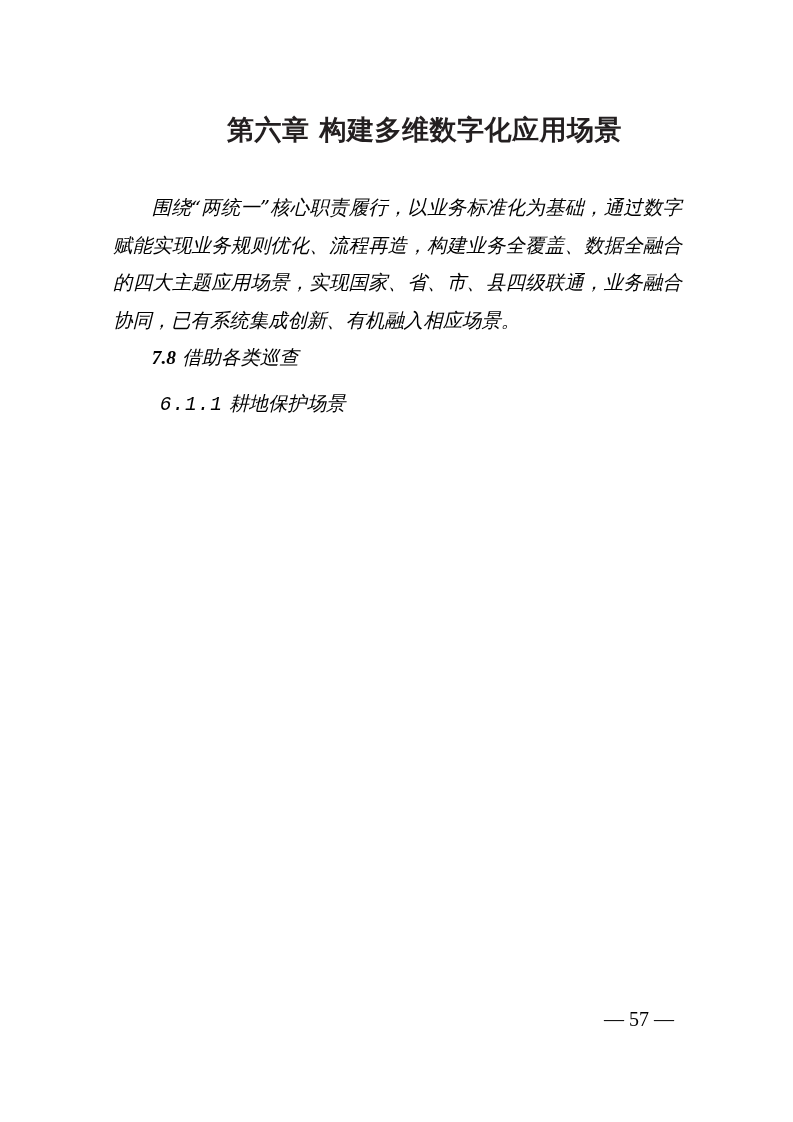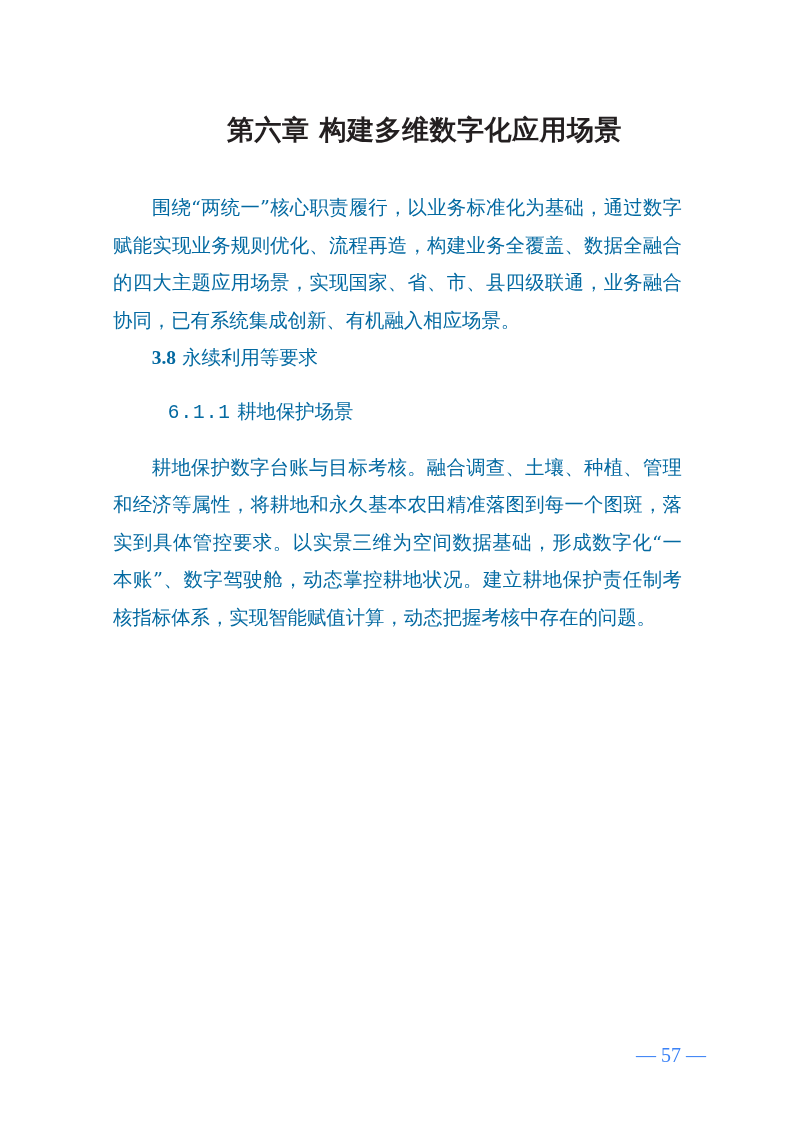--- a/index.html
+++ b/index.html
@@ -35,74 +35,73 @@
       padding-left: 28px;
     }
     .body-text {
       position: absolute;
       left: 113px;
       width: 569px;
       top: 189px;
       font-family: "DejaVu Serif", serif;
       font-size: 19.4px;
       line-height: 37.6px;
-      color: #0369a1;
+      color: #000000;
+      font-style: italic;
     }
     .para {
       margin: 0;
       text-indent: 2em;
       text-align: justify;
       text-align-last: left;
     }
     .h2 {
       margin: 0;
       text-indent: 2em;
       font-family: "DejaVu Serif", serif;
     }
     .h2 .num {
       font-family: "Liberation Serif", serif;
       font-weight: bold;
     }
     .h3 {
-      margin: 16px;
+      margin: 8px;
       text-indent: 2em;
       font-family: "DejaVu Serif", serif;
     }
     .h3 .num {
       font-family: "Liberation Mono", monospace;
       letter-spacing: 1px;
     }
     .page-number {
       position: absolute;
-      top: 1044px;
+      top: 1008px;
       left: 604px;
       font-family: "Liberation Serif", serif;
       font-size: 20px;
-      color: #3b82f6;
+      color: #000000;
       white-space: pre;
-      margin-left: 32px;
     }
   </style>
 </head>
 <body>
 
 <div class="page">
 
   <div class="title">第六章  构建多维数字化应用场景</div>
 
   <div class="body-text">
 
     <p class="para">围绕“两统一”核心职责履行，以业务标准化为基础，通过数字赋能实现业务规则优化、流程再造，构建业务全覆盖、数据全融合的四大主题应用场景，实现国家、省、市、县四级联通，业务融合协同，已有系统集成创新、有机融入相应场景。</p>
 
-    <p class="h2"><span class="num">3.8</span> <span>永续利用等要求</span></p>
+    <p class="h2"><span class="num">7.8</span> <span>借助各类巡查</span></p>
 
 
     <p class="h3"><span class="num">6.1.1</span> <span>耕地保护场景</span></p>
 
 
-    <p class="para">耕地保护数字台账与目标考核。融合调查、土壤、种植、管理和经济等属性，将耕地和永久基本农田精准落图到每一个图斑，落实到具体管控要求。以实景三维为空间数据基础，形成数字化“一本账”、数字驾驶舱，动态掌控耕地状况。建立耕地保护责任制考核指标体系，实现智能赋值计算，动态把握考核中存在的问题。</p>
 
 
   </div>
 
   <div class="page-number">— 57 —</div>
 
 </div>
 
 </body></html>

